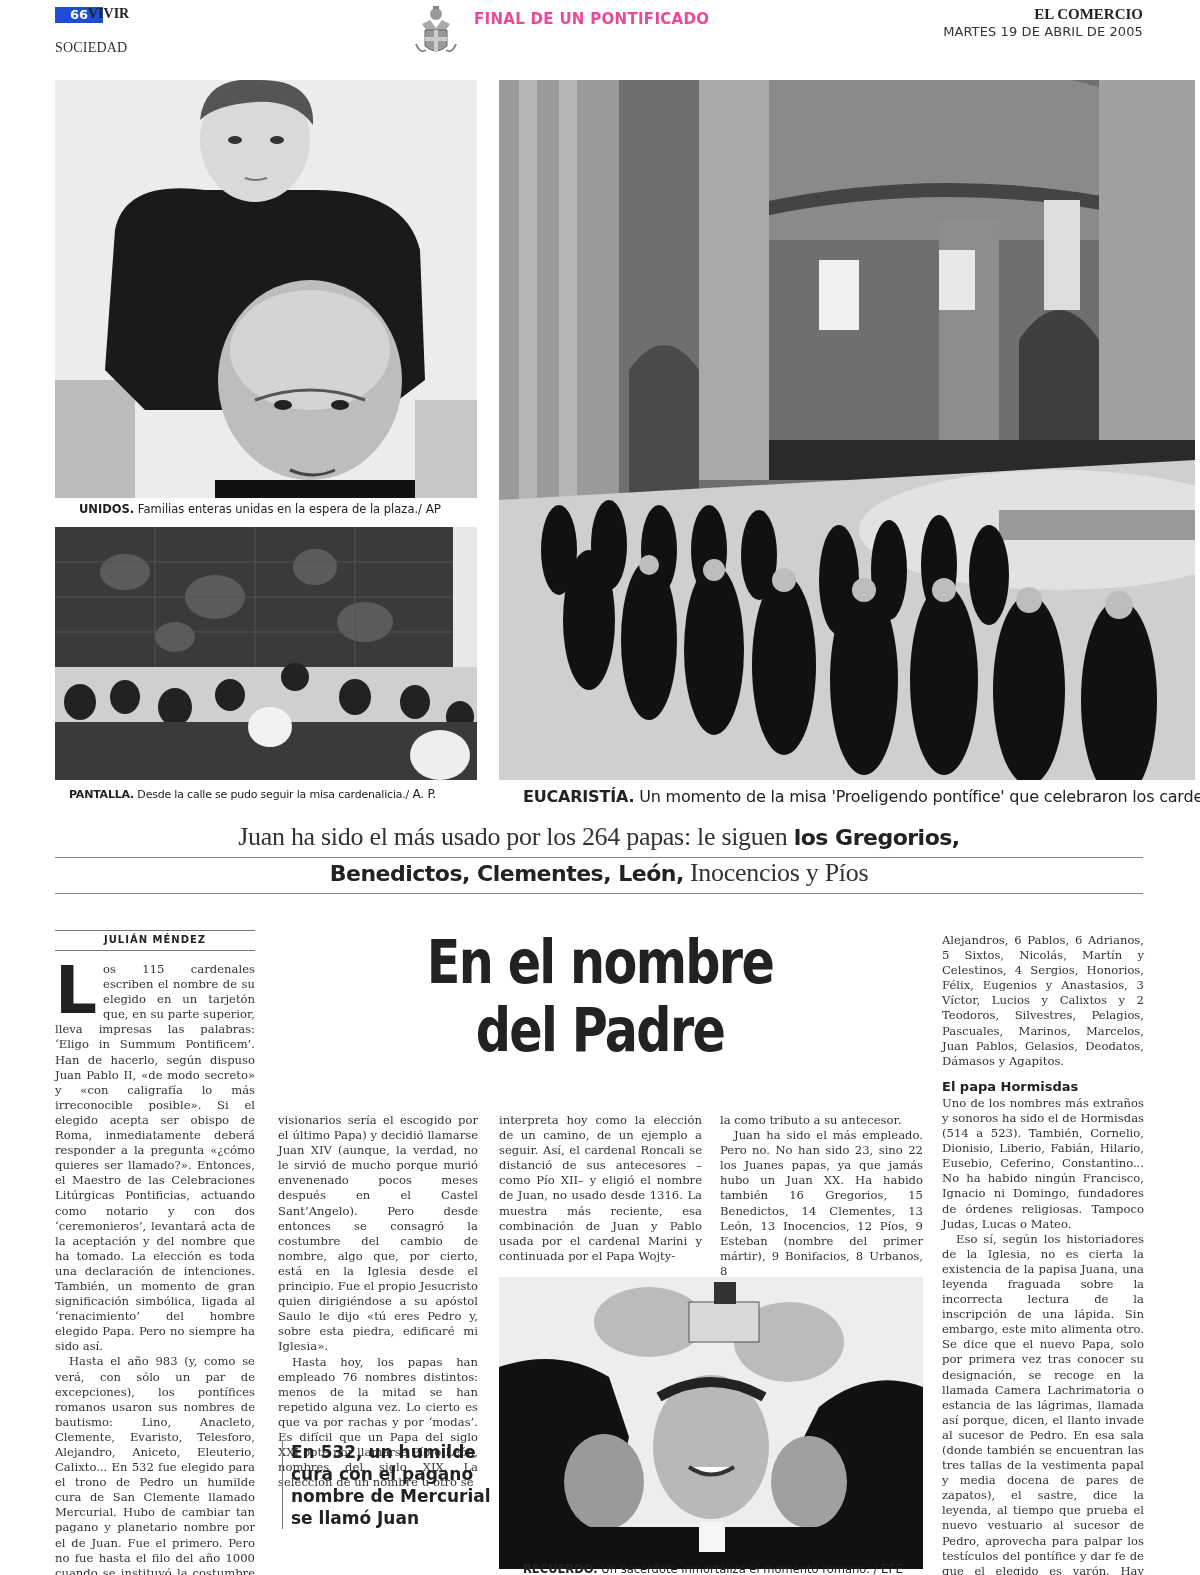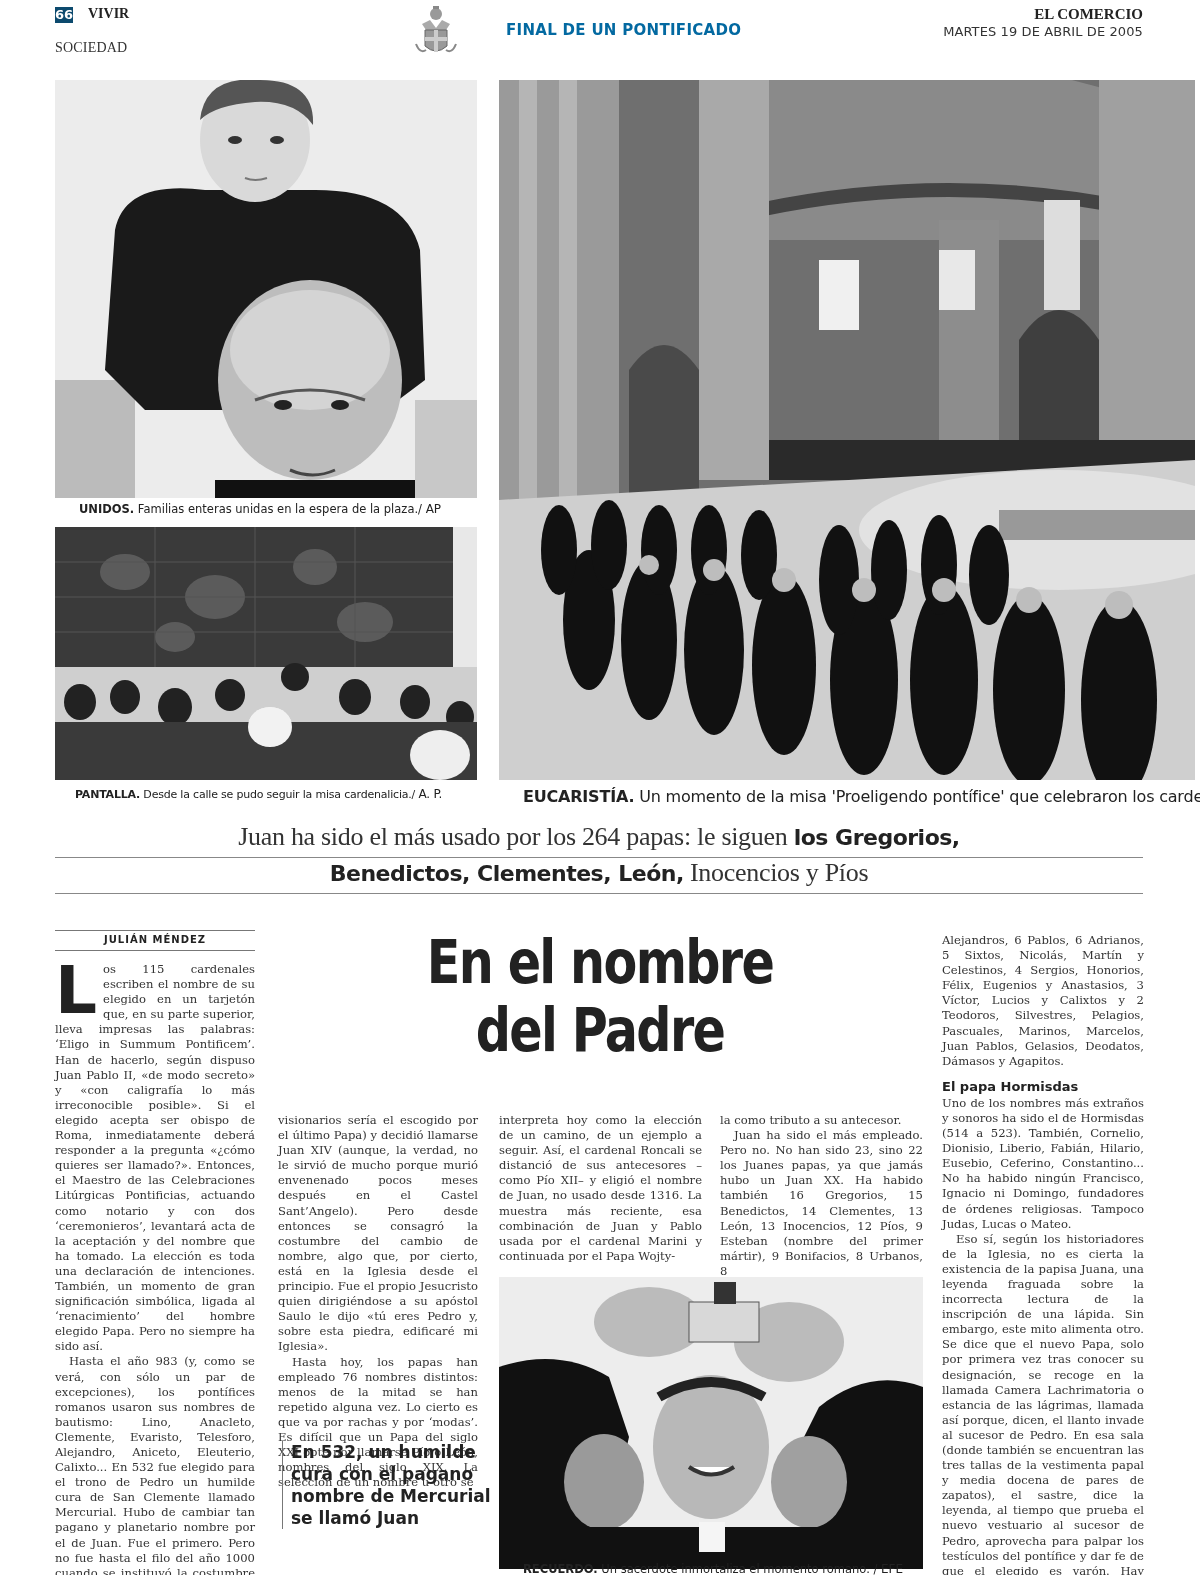--- a/index.html
+++ b/index.html
@@ -1,24 +1,24 @@
 <!DOCTYPE html>
 <html><head>
 <meta charset="utf-8">
 <style>
   html, body { margin: 0; padding: 0; background: #ffffff; }
   body { width: 1200px; height: 1575px; position: relative; overflow: hidden; color: #222; font-family: "DejaVu Serif", serif; }
   .abs { position: absolute; }
 
   
-  .pagenum { left: 55px; top: 7px; background: #0c4a6e; color: #fff; font: bold 13px "DejaVu Sans", sans-serif; padding: 0 0; line-height: 16px; }
+  .pagenum { left: 55px; top: 7px; background: #1d4ed8; color: #fff; font: bold 13px "DejaVu Sans", sans-serif; padding: 0 15px; line-height: 16px; }
   .section { left: 88px; top: 6px; font: bold 14px "Liberation Serif", serif; color: #222; }
   .subsection { left: 55px; top: 40px; font: 14px "Liberation Serif", serif; color: #333; letter-spacing: 0.2px; }
   .crest { left: 412px; top: 6px; width: 48px; height: 52px; }
-  .runhead { left: 474px; top: 21px; font: bold 15px "DejaVu Sans", sans-serif; color: #0369a1; letter-spacing: 0.3px; margin-left: 32px; }
+  .runhead { left: 474px; top: 10px; font: bold 15px "DejaVu Sans", sans-serif; color: #ec4899; letter-spacing: 0.3px; }
   .paper { right: 57px; top: 6px; font: bold 15px "Liberation Serif", serif; color: #222; text-align: right; }
   .date { right: 57px; top: 24px; font: 13px "DejaVu Sans", sans-serif; color: #333; text-align: right; letter-spacing: 0.1px; }
 
   
   .photo { background: #888; overflow: hidden; }
   .caption { font: 11.5px "DejaVu Sans", sans-serif; color: #222; white-space: nowrap; }
   .caption b { font-weight: bold; margin-left: 24px; }
   .caption .credit { font-size: 12px; }
 
   
@@ -120,21 +120,21 @@
       <ellipse cx="215" cy="200" rx="22" ry="20"></ellipse>
         <ellipse cx="385" cy="225" rx="30" ry="24"></ellipse>
     </g>
     <g fill="#3a3a3a">
       <rect x="0" y="195" width="422" height="58"></rect>
     </g>
     <ellipse cx="215" cy="200" rx="22" ry="20" fill="#f2f2f2"></ellipse>
     <ellipse cx="385" cy="228" rx="30" ry="25" fill="#eee"></ellipse>
   </svg>
 </div>
-<div class="abs caption" style="left:51px; top:787px; font-size:11px; letter-spacing:-0.2px;">
+<div class="abs caption" style="left:45px; top:787px; font-size:11px; letter-spacing:-0.2px;">
   <b>PANTALLA.</b><span> Desde la calle se pudo seguir la misa cardenalicia./ </span><span class="credit">A. P.</span>
 </div>
 
 <div class="abs photo" style="left:499px; top:80px; width:696px; height:700px;">
   <svg width="696" height="700" viewBox="0 0 696 700">
     <rect width="696" height="700" fill="#6f6f6f"></rect>
 
     <path d="M200 0 Q450 -60 696 40 L696 160 L200 160 Z" fill="#8a8a8a"></path>
     <path d="M260 130 Q450 90 640 130" stroke="#444" stroke-width="14" fill="none"></path>
 

